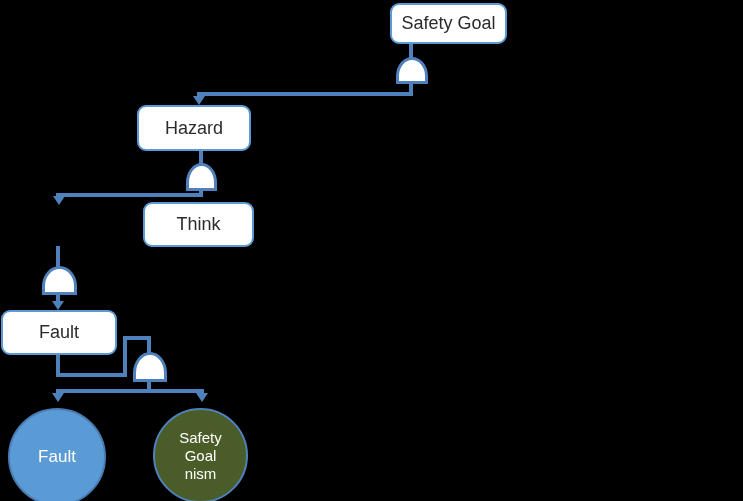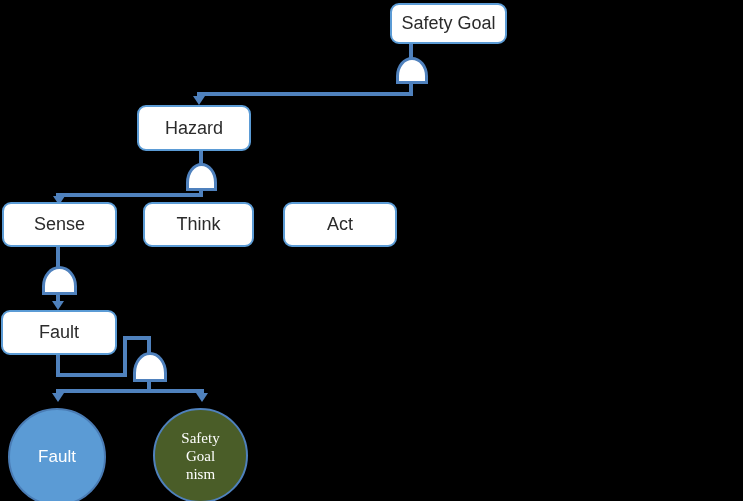--- a/index.html
+++ b/index.html
@@ -55,21 +55,21 @@
     background:var(--fault-circle-fill);
     border:2px solid var(--fault-circle-border);
     font-size:17px;
   }
   .circle.mechanism{
     left:153px;top:408px;width:95px;height:95px;
     background:var(--mechanism-circle-fill);
     border:2px solid var(--mechanism-circle-border);
     font-size:15px;line-height:1.2;
   }
-  .circle.mechanism span{display:block;font-family:Liberation Serif, serif;}
+  .circle.mechanism span{display:block;}
 
   
   .n-safety-goal{left:353px;top:3px;width:117px;height:41px;margin-left:37px;}
   .n-hazard{left:137px;top:105px;width:114px;height:46px;}
   .n-sense{left:2px;top:202px;width:115px;height:45px;}
   .n-think{left:143px;top:202px;width:111px;height:45px;}
   .n-act{left:283px;top:202px;width:114px;height:45px;}
   .n-fault{left:1px;top:310px;width:116px;height:45px;}
 
   .g1{left:396px;top:57px;width:32px;height:27px;}
@@ -111,28 +111,22 @@
   <div class="gate g2"></div>
   <div class="gate g3"></div>
   <div class="gate g4"></div>
 
   <div class="box n-safety-goal">
     <span>Safety Goal</span>
   </div>
   <div class="box n-hazard">
     <span>Hazard</span>
   </div>
-  <div class="box n-sense">
-    <span>Sense</span>
-  </div>
   <div class="box n-think">
     <span>Think</span>
-  </div>
-  <div class="box n-act">
-    <span>Act</span>
   </div>
   <div class="box n-fault">
     <span>Fault</span>
   </div>
 
   <div class="circle fault">
     <span>Fault</span>
   </div>
   <div class="circle mechanism">
     <span>Safety</span>

